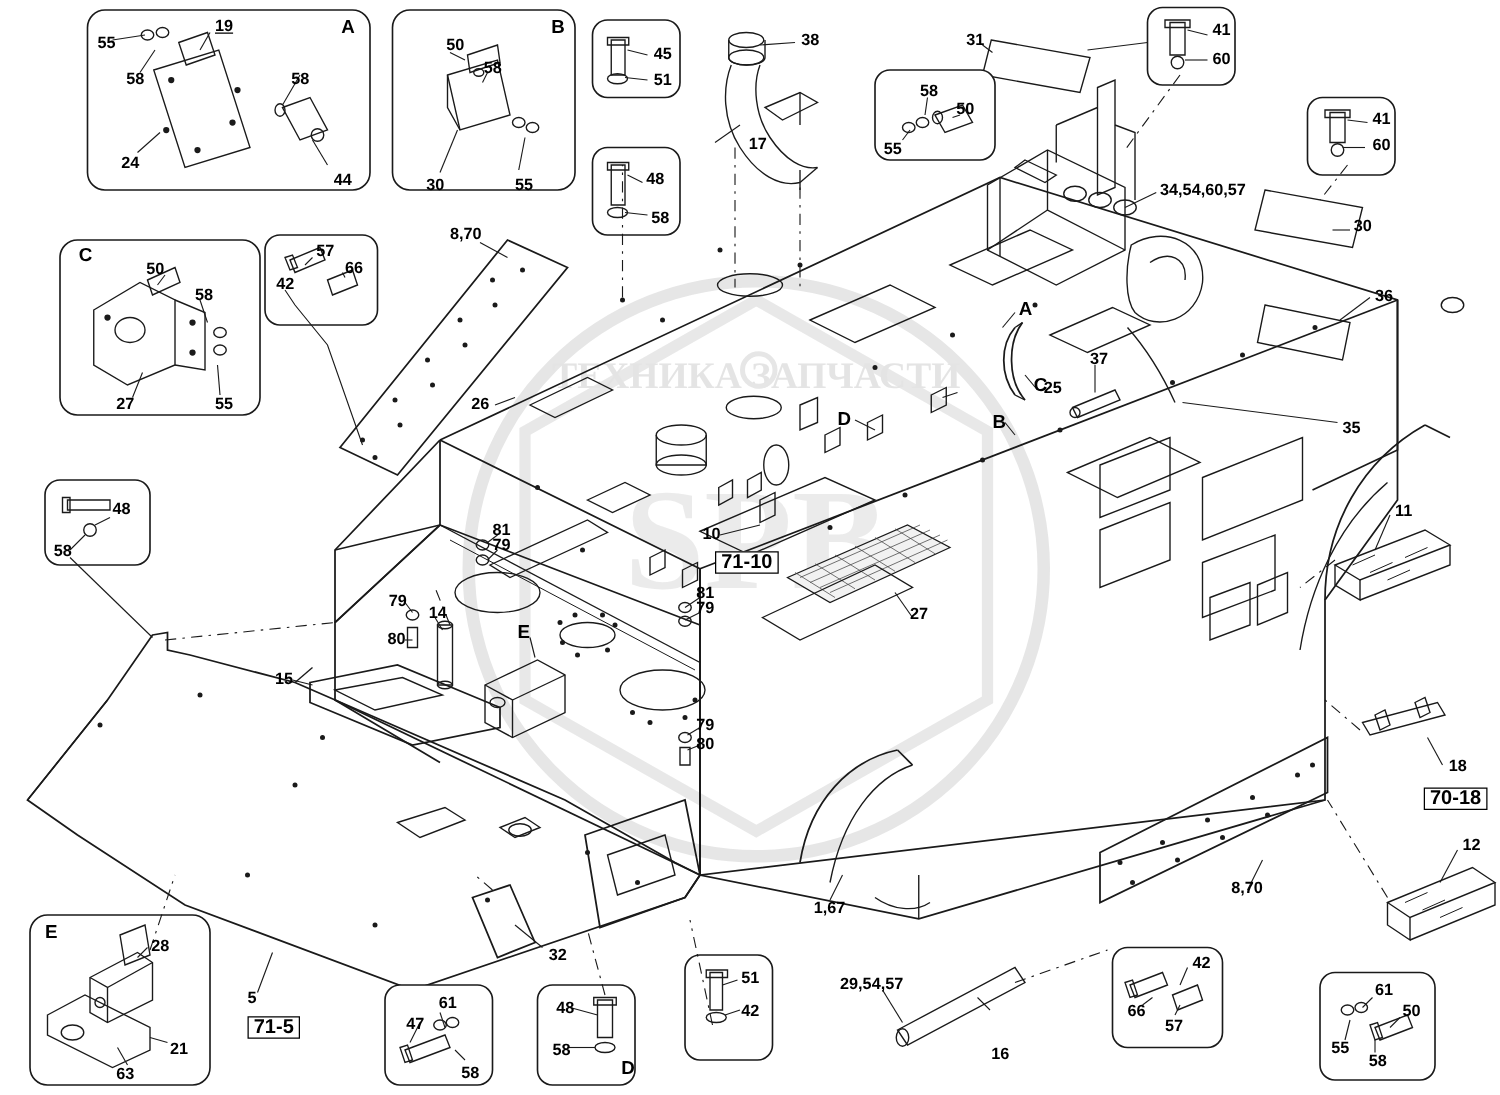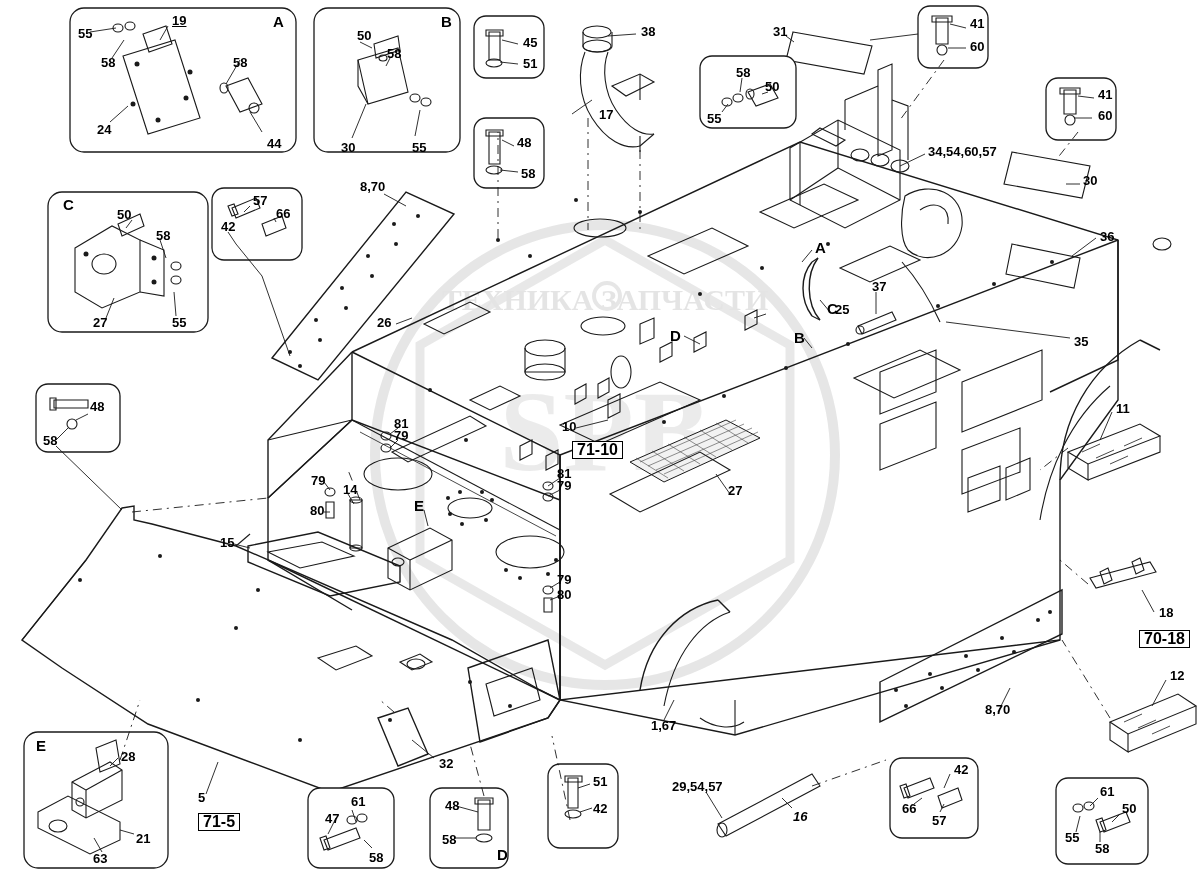--- a/index.html
+++ b/index.html
@@ -688,21 +688,21 @@
   <div class="lbl" style="left:439px;top:757px;">32</div>
   <div class="lbl" style="left:351px;top:795px;">61</div>
   <div class="lbl" style="left:325px;top:812px;">47</div>
   <div class="lbl" style="left:369px;top:851px;">58</div>
   <div class="lbl" style="left:445px;top:799px;">48</div>
   <div class="lbl" style="left:442px;top:833px;">58</div>
   <div class="lbl letter" style="left:497px;top:848px;">D</div>
   <div class="lbl" style="left:593px;top:775px;">51</div>
   <div class="lbl" style="left:593px;top:802px;">42</div>
   <div class="lbl" style="left:672px;top:780px;">29,54,57</div>
-  <div class="lbl" style="left:793px;top:810px;font-style:italic;">16</div>
+  <div class="lbl" style="left:793px;top:836px;">16</div>
   <div class="lbl" style="left:954px;top:763px;">42</div>
   <div class="lbl" style="left:902px;top:802px;">66</div>
   <div class="lbl" style="left:932px;top:814px;">57</div>
   <div class="lbl" style="left:1100px;top:785px;">61</div>
   <div class="lbl" style="left:1122px;top:802px;">50</div>
   <div class="lbl" style="left:1065px;top:831px;">55</div>
   <div class="lbl" style="left:1095px;top:842px;">58</div>
 
   <div class="boxed" style="left:572px;top:441px;">71-10</div>
   <div class="boxed" style="left:1139px;top:630px;">70-18</div>

